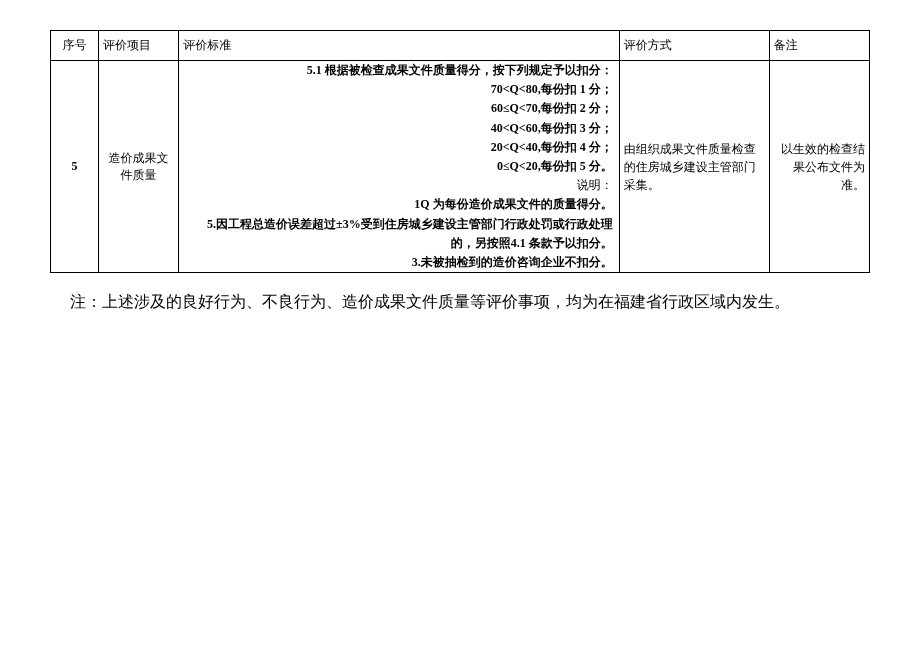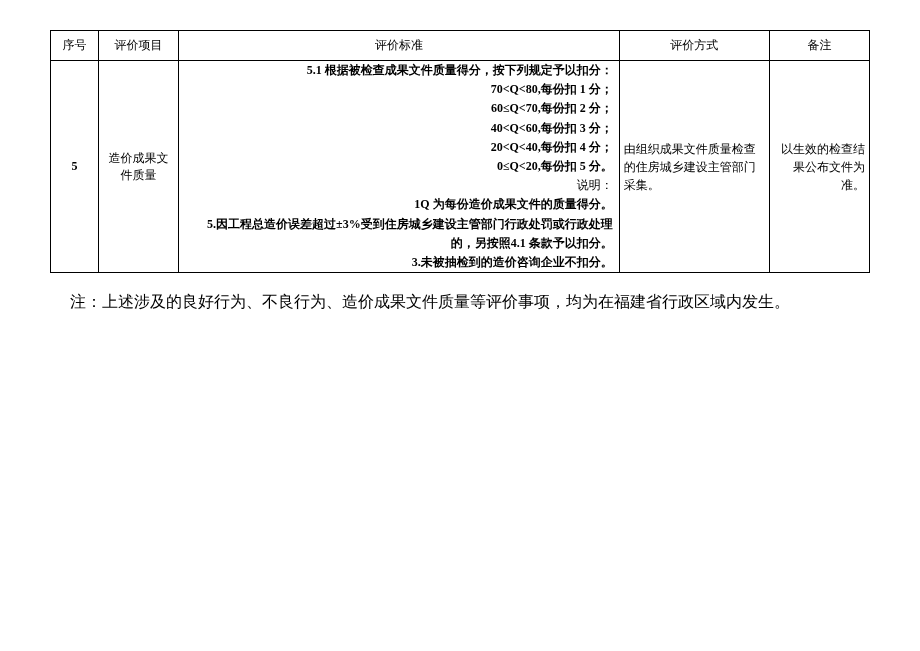--- a/index.html
+++ b/index.html
@@ -20,29 +20,29 @@
       width: 100%;
       table-layout: fixed;
     }
     th, td {
       border: 1px solid #000000;
       padding: 6px 4px;
       vertical-align: middle;
     }
     th {
       font-weight: normal;
-      text-align: center;
+      text-align: left;
     }
     .col-seq {
       width: 48px;
       text-align: center;
     }
     .col-item {
       width: 80px;
-      text-align: center;
+      text-align: left;
     }
     .col-standard {
       width: 440px;
     }
     .col-method {
       width: 150px;
     }
     .col-remark {
       width: 100px;
     }

